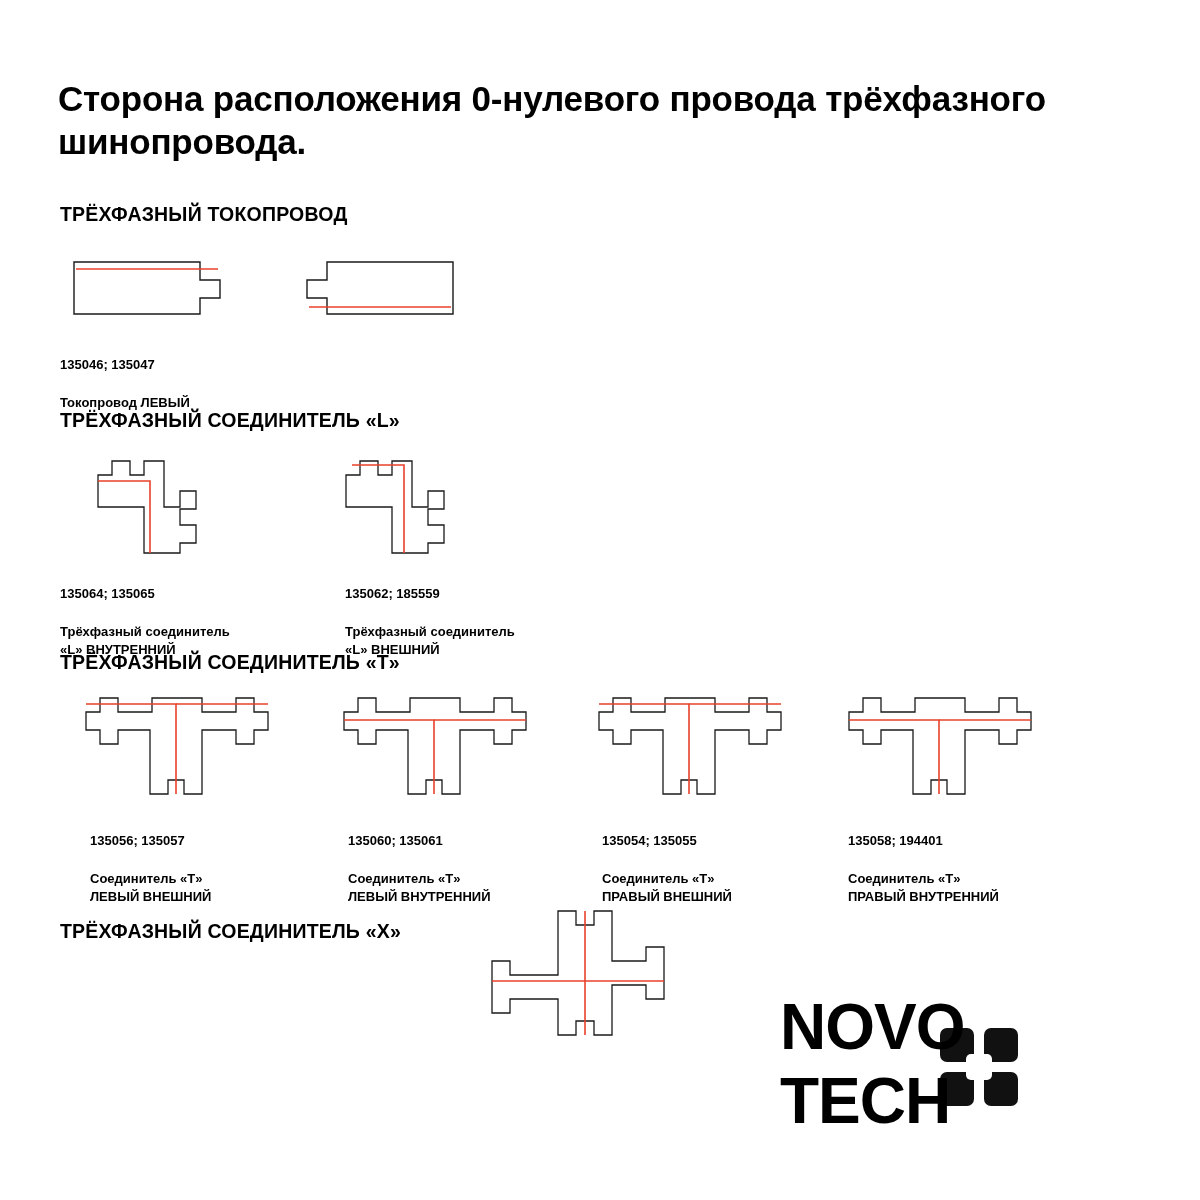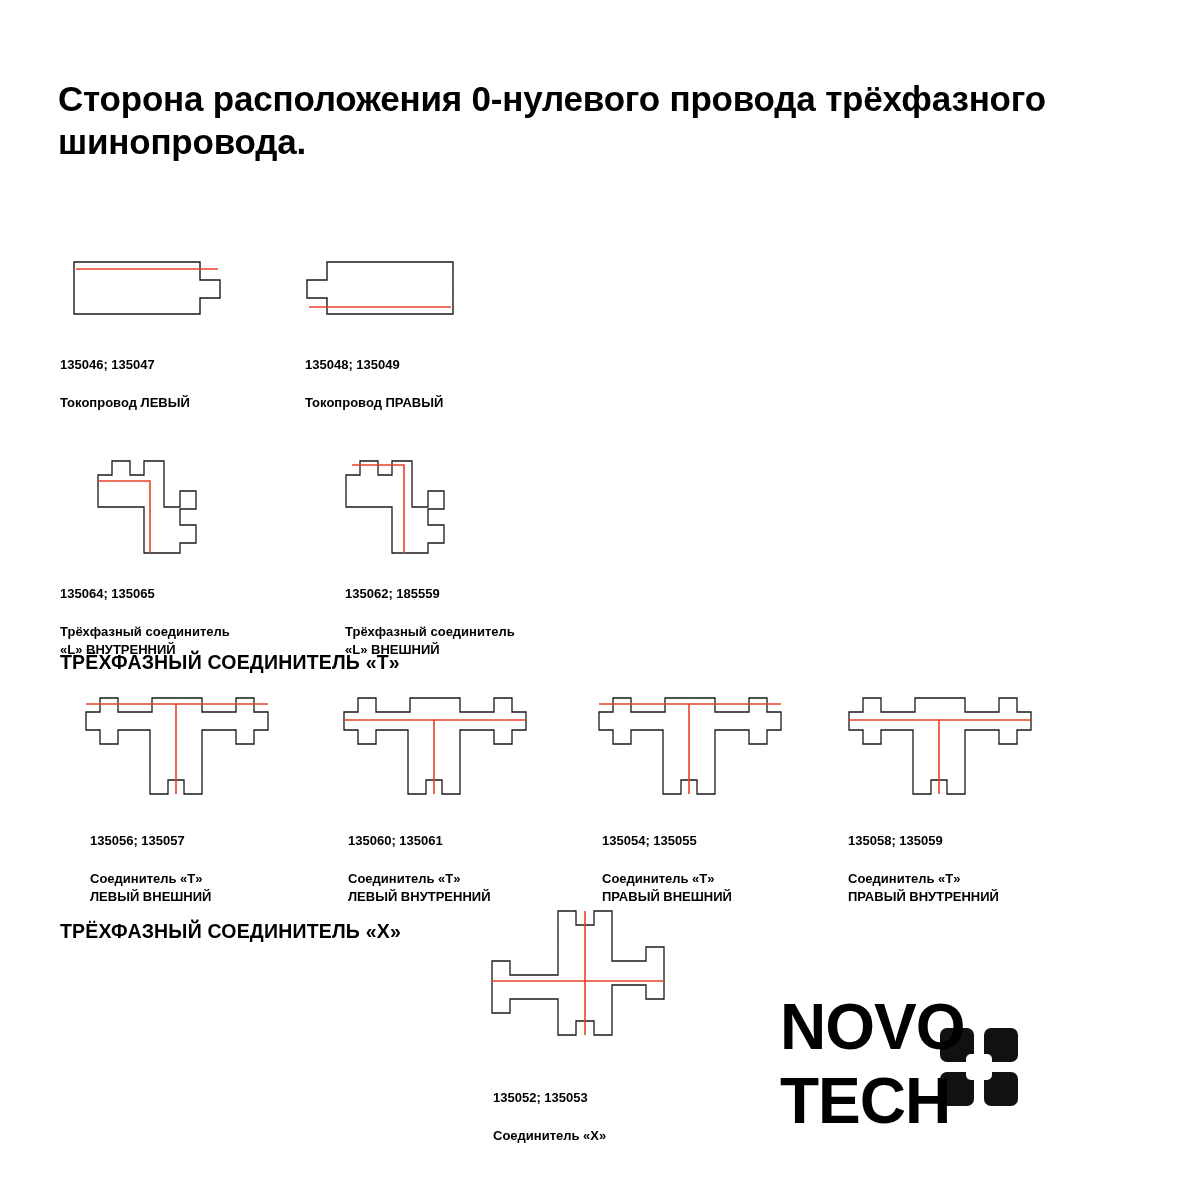--- a/index.html
+++ b/index.html
@@ -75,43 +75,41 @@
     height: 78px;
   }
 </style>
 </head>
 <body>
 
 <div class="page">
 
   <h1 class="title">Сторона расположения 0-нулевого провода трёхфазного шинопровода.</h1>
 
+  <div class="section-head" style="left:60px; top:203px;">ТРЁХФАЗНЫЙ ТОКОПРОВОД</div>
 
   <div class="fig" style="left:72px; top:258px;">
     <svg width="150" height="60" viewBox="0 0 150 60">
       <path d="M2 4 H128 V22 H148 V40 H128 V56 H2 Z" fill="#ffffff" stroke="#1a1a1a" stroke-width="1.4"></path>
       <line x1="4" y1="11" x2="146" y2="11" stroke="#e8412a" stroke-width="1.6"></line>
     </svg>
   </div>
   <div class="caption" style="left:60px; top:337px;">
     <span>135046; 135047</span><br>
     <span>Токопровод ЛЕВЫЙ</span>
   </div>
 
   <div class="fig" style="left:305px; top:258px;">
     <svg width="150" height="60" viewBox="0 0 150 60">
       <path d="M148 4 H22 V22 H2 V40 H22 V56 H148 Z" fill="#ffffff" stroke="#1a1a1a" stroke-width="1.4"></path>
       <line x1="4" y1="49" x2="146" y2="49" stroke="#e8412a" stroke-width="1.6"></line>
     </svg>
   </div>
-  <div class="caption" style="left:305px; top:337px;">
-    <span>135048; 135049</span><br>
-    <span>Токопровод ПРАВЫЙ</span>
-  </div>
-
+
+  <div class="section-head" style="left:60px; top:409px;">ТРЁХФАЗНЫЙ СОЕДИНИТЕЛЬ «L»</div>
 
   <div class="fig" style="left:92px; top:455px;">
     <svg width="110" height="100" viewBox="0 0 110 100">
       <path d="M6 20 H20 V6 H38 V20 H52 V6 H72 V6
                H72 V52 H88 V36 H104 V54 H88 V70 H104 V88 H88 V98
                H52 V98 H52 V52 H6 Z" fill="#ffffff" stroke="#1a1a1a" stroke-width="1.3"></path>
       <path d="M6 26 H58 V98" fill="none" stroke="#e8412a" stroke-width="1.6"></path>
     </svg>
   </div>
   <div class="caption" style="left:60px; top:566px;">
@@ -184,39 +182,35 @@
   <div class="fig" style="left:845px; top:690px;">
     <svg width="190" height="110" viewBox="0 0 190 110">
       <path d="M4 22 H18 V8 H36 V22 H70 V8 H120 V22 H154 V8 H172 V22 H186
                V40 H172 V54 H154 V40 H120 V104
                H102 V90 H86 V104 H68 V40 H36 V54 H18 V40 H4 Z" fill="#ffffff" stroke="#1a1a1a" stroke-width="1.3"></path>
       <path d="M4 30 H94 V104" fill="none" stroke="#e8412a" stroke-width="1.6"></path>
       <path d="M94 30 H186" fill="none" stroke="#e8412a" stroke-width="1.6"></path>
     </svg>
   </div>
   <div class="caption" style="left:848px; top:813px;">
-    <span>135058; 135059</span><br>
+    <span>135058; 194401</span><br>
     <span>Соединитель «Т»
 ПРАВЫЙ ВНУТРЕННИЙ</span>
   </div>
 
   <div class="section-head" style="left:60px; top:903px;margin-top:17px;">ТРЁХФАЗНЫЙ СОЕДИНИТЕЛЬ «Х»</div>
 
   <div class="fig" style="left:488px; top:905px;">
     <svg width="180" height="150" viewBox="0 0 180 150">
       <path d="M70 6 H88 V20 H106 V6 H124 V20 H124 V56 H158 V42 H176 V56 H176
                V94 H158 V80 H124 V130 H106 V116 H88 V130 H70 V94
                H22 V108 H4 V94 H4 V56 H22 V70 H70 Z" fill="#ffffff" stroke="#1a1a1a" stroke-width="1.3"></path>
       <path d="M97 6 V130" fill="none" stroke="#e8412a" stroke-width="1.6"></path>
       <path d="M4 76 H176" fill="none" stroke="#e8412a" stroke-width="1.6"></path>
     </svg>
-  </div>
-  <div class="caption" style="left:493px; top:1070px;">
-    <span>135052; 135053</span><br>
-    <span>Соединитель «Х»</span>
   </div>
 
   <div class="logo">
     <div class="logo-mark">
       <svg width="78" height="78" viewBox="0 0 78 78">
         <rect x="0" y="0" width="34" height="34" rx="7" fill="#111"></rect>
         <rect x="44" y="0" width="34" height="34" rx="7" fill="#111"></rect>
         <rect x="0" y="44" width="34" height="34" rx="7" fill="#111"></rect>
         <rect x="44" y="44" width="34" height="34" rx="7" fill="#111"></rect>
         <rect x="26" y="26" width="26" height="26" rx="5" fill="#fff"></rect>

